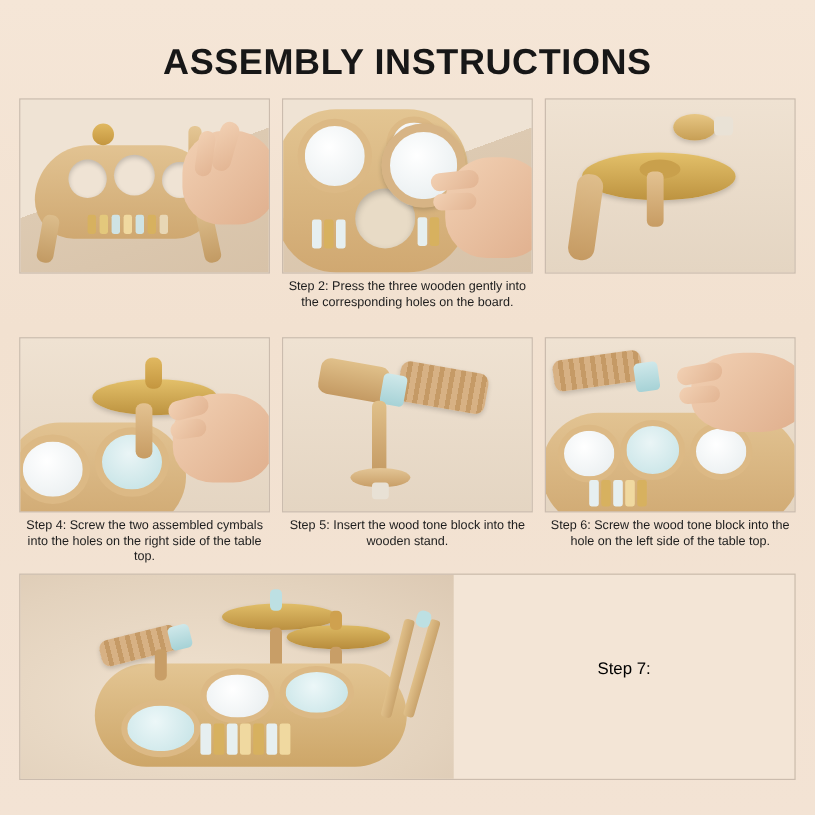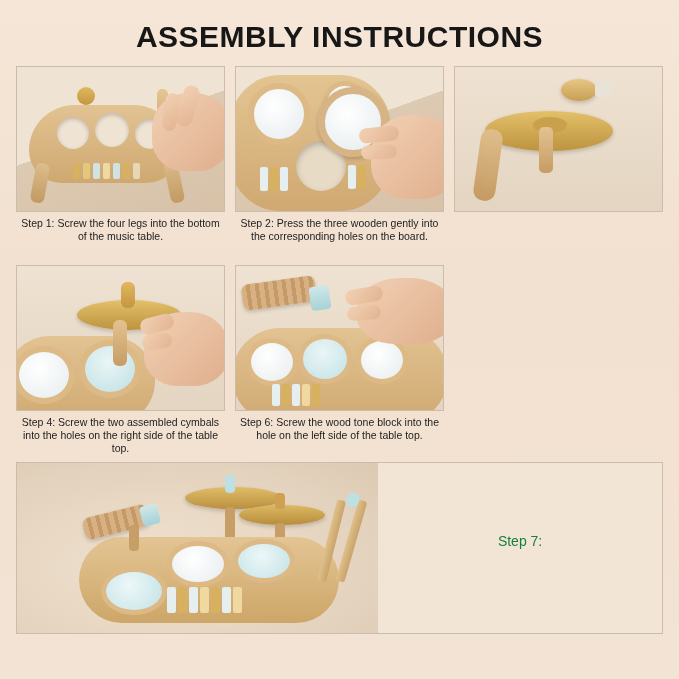--- a/index.html
+++ b/index.html
@@ -11,21 +11,21 @@
     height: 679px;
     background: #f3e3d3;
     font-family: "Liberation Sans", sans-serif;
     overflow: hidden;
   }
   .page {
     position: relative;
     width: 679px;
     height: 679px;
     box-sizing: border-box;
-    padding: 0 16px;
+    padding: 16px 16px;
     background: linear-gradient(180deg,#f5e6d7 0%, #f2e1d0 40%, #f3e3d4 100%);
   }
   .title {
     text-align: center;
     font-size: 30px;
     font-weight: bold;
     letter-spacing: 0.5px;
     color: #171717;
     padding-top: 20px;
     padding-bottom: 12px;
@@ -81,21 +81,21 @@
     flex-direction: column;
     justify-content: center;
     align-items: center;
     text-align: center;
     padding: 0 14px;
     box-sizing: border-box;
     background: #f3e5d6;
   }
   .bt-step {
     font-size: 14px;
-    color: #15803d;
+    color: #000000;
     margin-bottom: 14px;
   }
   .bt-line {
     font-size: 11.5px;
     line-height: 16px;
     color: #111;
     margin-bottom: 14px;
   }
   .bt-done {
     font-size: 13.5px;
@@ -157,21 +157,20 @@
         <div class="rect" style="left:16px;top:96px;width:14px;height:40px;border-radius:6px;background:linear-gradient(180deg,#dcbd8c,#c29a63);transform:rotate(10deg);"></div>
         <div class="rect" style="left:150px;top:92px;width:14px;height:44px;border-radius:6px;background:linear-gradient(180deg,#dcbd8c,#c29a63);transform:rotate(-12deg);"></div>
 
         <div class="rect" style="left:140px;top:22px;width:11px;height:40px;border-radius:5px;background:linear-gradient(180deg,#e5c795,#cda56d);"></div>
         <div class="ellipse" style="left:60px;top:20px;width:18px;height:18px;background:linear-gradient(180deg,#e0b860,#c4963f);"></div>
 
         <div class="hand" style="right:-6px;top:26px;width:78px;height:78px;"></div>
         <div class="finger" style="right:28px;top:18px;width:16px;height:42px;transform:rotate(16deg);"></div>
         <div class="finger" style="right:46px;top:26px;width:14px;height:38px;transform:rotate(8deg);"></div>
       </div>
-      <div class="caption">Step 1: Screw the four legs into the bottom of the music table.</div>
     </div>
 
     <div class="cell">
       <div class="photo">
         <div class="bg-split"></div>
 
         <div class="rect" style="left:-6px;top:8px;width:160px;height:136px;border-radius:50px;background:linear-gradient(180deg,#e3c592,#d0a871);"></div>
         <div class="ellipse" style="left:12px;top:16px;width:62px;height:62px;background:radial-gradient(circle at 40% 35%,#fff,#e6ecee);border:6px solid #dcb985;box-sizing:border-box;"></div>
         <div class="ellipse" style="left:86px;top:14px;width:46px;height:46px;background:radial-gradient(circle at 40% 35%,#fff,#e6ecee);border:5px solid #dcb985;box-sizing:border-box;"></div>
         <div class="ellipse" style="left:60px;top:74px;width:50px;height:50px;background:#e8dbc6;box-shadow:inset 0 3px 6px rgba(0,0,0,.22);"></div>
@@ -218,20 +217,34 @@
         <div class="rect" style="left:104px;top:16px;width:14px;height:26px;border-radius:6px;background:linear-gradient(180deg,#e0b860,#c4963f);"></div>
         <div class="rect" style="left:96px;top:54px;width:14px;height:46px;border-radius:6px;background:linear-gradient(180deg,#e3c291,#c79c63);"></div>
 
         <div class="hand" style="right:-4px;top:46px;width:84px;height:74px;"></div>
         <div class="finger" style="right:50px;top:50px;width:34px;height:16px;transform:rotate(-14deg);"></div>
         <div class="finger" style="right:52px;top:68px;width:30px;height:15px;transform:rotate(-8deg);"></div>
       </div>
       <div class="caption">Step 4: Screw the two assembled cymbals into the holes on the right side of the table top.</div>
     </div>
 
+    <div class="cell">
+      <div class="photo">
+        <div class="bg-plain"></div>
+
+        <div class="rect shadow" style="left:96px;top:24px;width:74px;height:34px;border-radius:8px;background:repeating-linear-gradient(90deg,#d7b184 0px,#d7b184 5px,#c59a66 5px,#c59a66 9px);transform:rotate(10deg);"></div>
+        <div class="rect" style="left:30px;top:20px;width:58px;height:30px;border-radius:8px;background:linear-gradient(180deg,#e0c08a,#c49a63);transform:rotate(10deg);"></div>
+        <div class="rect" style="left:82px;top:30px;width:20px;height:26px;border-radius:4px;background:linear-gradient(180deg,#cfe8ea,#a6d2d6);transform:rotate(10deg);"></div>
+
+        <div class="rect" style="left:74px;top:52px;width:12px;height:62px;border-radius:5px;background:linear-gradient(180deg,#e0c08a,#c49a63);"></div>
+        <div class="ellipse" style="left:56px;top:108px;width:50px;height:16px;background:linear-gradient(180deg,#e3c595,#c89e67);"></div>
+        <div class="rect" style="left:74px;top:120px;width:14px;height:14px;border-radius:3px;background:#e8e1d5;"></div>
+      </div>
+      <div class="caption">Step 5: Insert the wood tone block into the wooden stand.</div>
+    </div>
 
     <div class="cell">
       <div class="photo">
         <div class="bg-plain"></div>
 
         <div class="rect" style="left:-4px;top:62px;width:216px;height:96px;border-radius:70px;background:linear-gradient(180deg,#e2c392,#cfa871);"></div>
         <div class="ellipse" style="left:10px;top:72px;width:52px;height:48px;background:radial-gradient(circle at 40% 35%,#fff,#e6ecee);border:5px solid #dcb985;box-sizing:border-box;"></div>
         <div class="ellipse" style="left:62px;top:68px;width:54px;height:50px;background:radial-gradient(circle at 45% 35%,#eaf5f6,#c3e2e5);border:5px solid #dcb985;box-sizing:border-box;"></div>
         <div class="ellipse" style="left:120px;top:70px;width:52px;height:48px;background:radial-gradient(circle at 40% 35%,#fff,#e6ecee);border:5px solid #dcb985;box-sizing:border-box;"></div>
 

